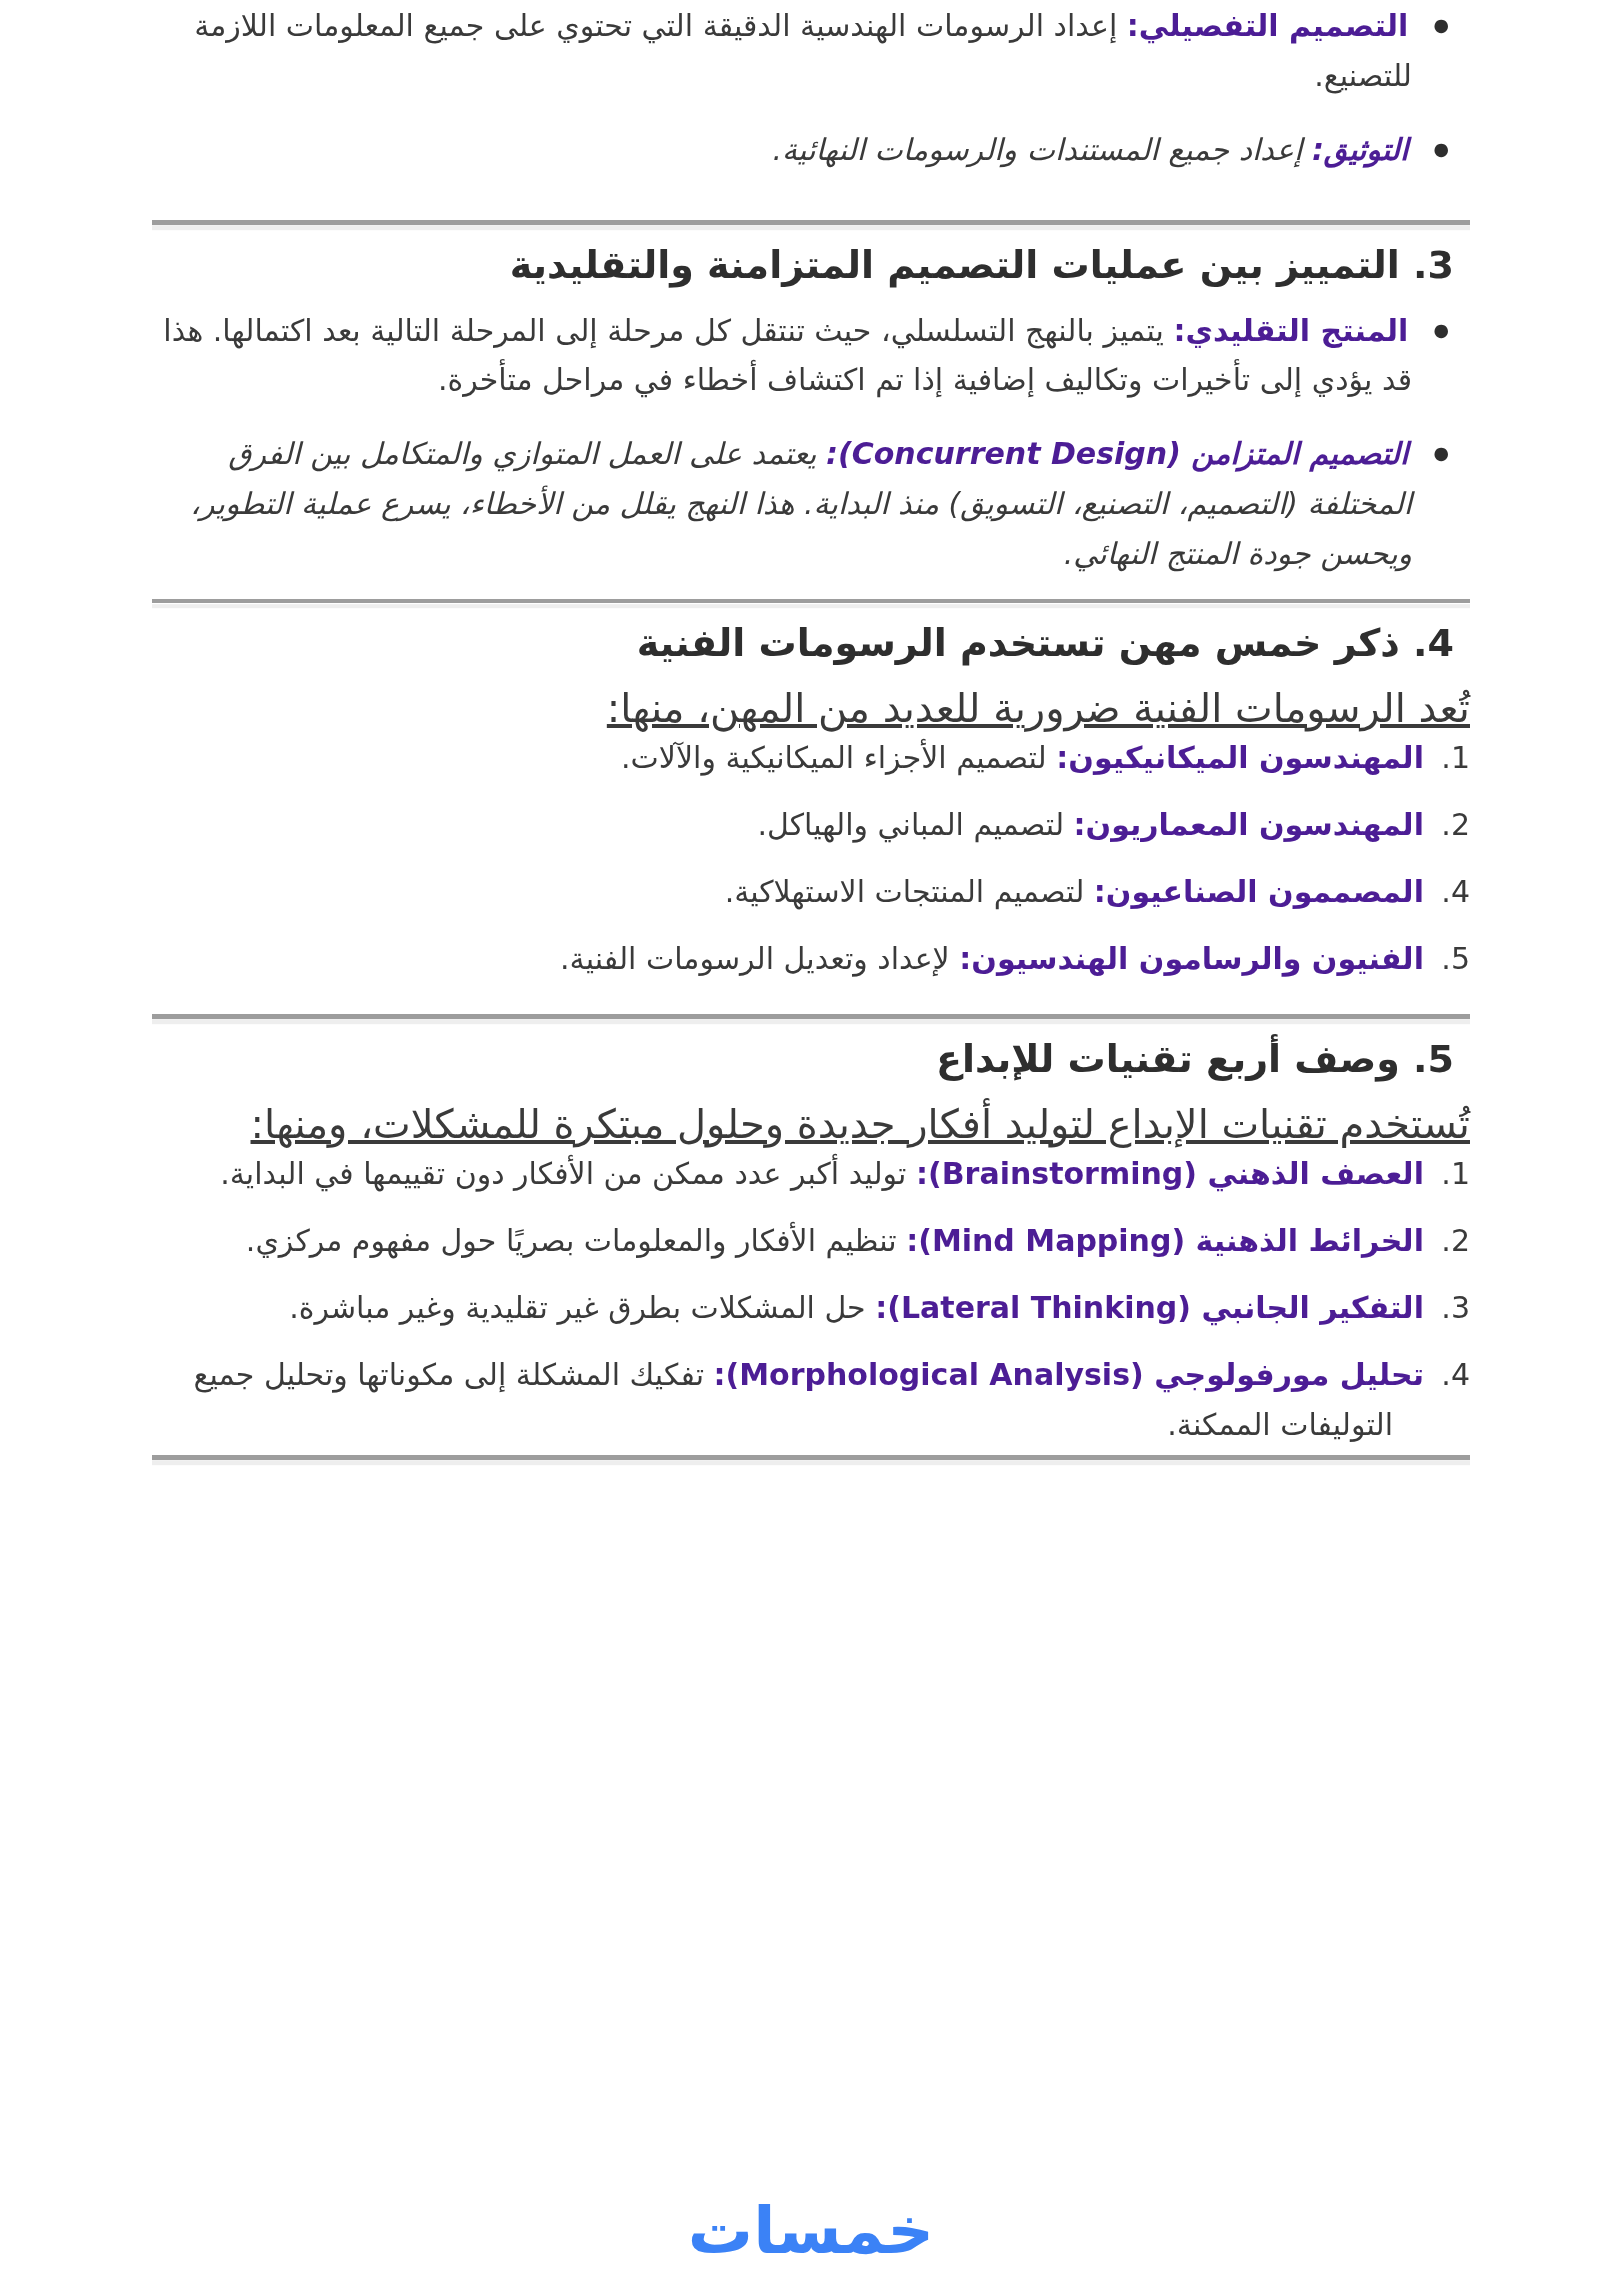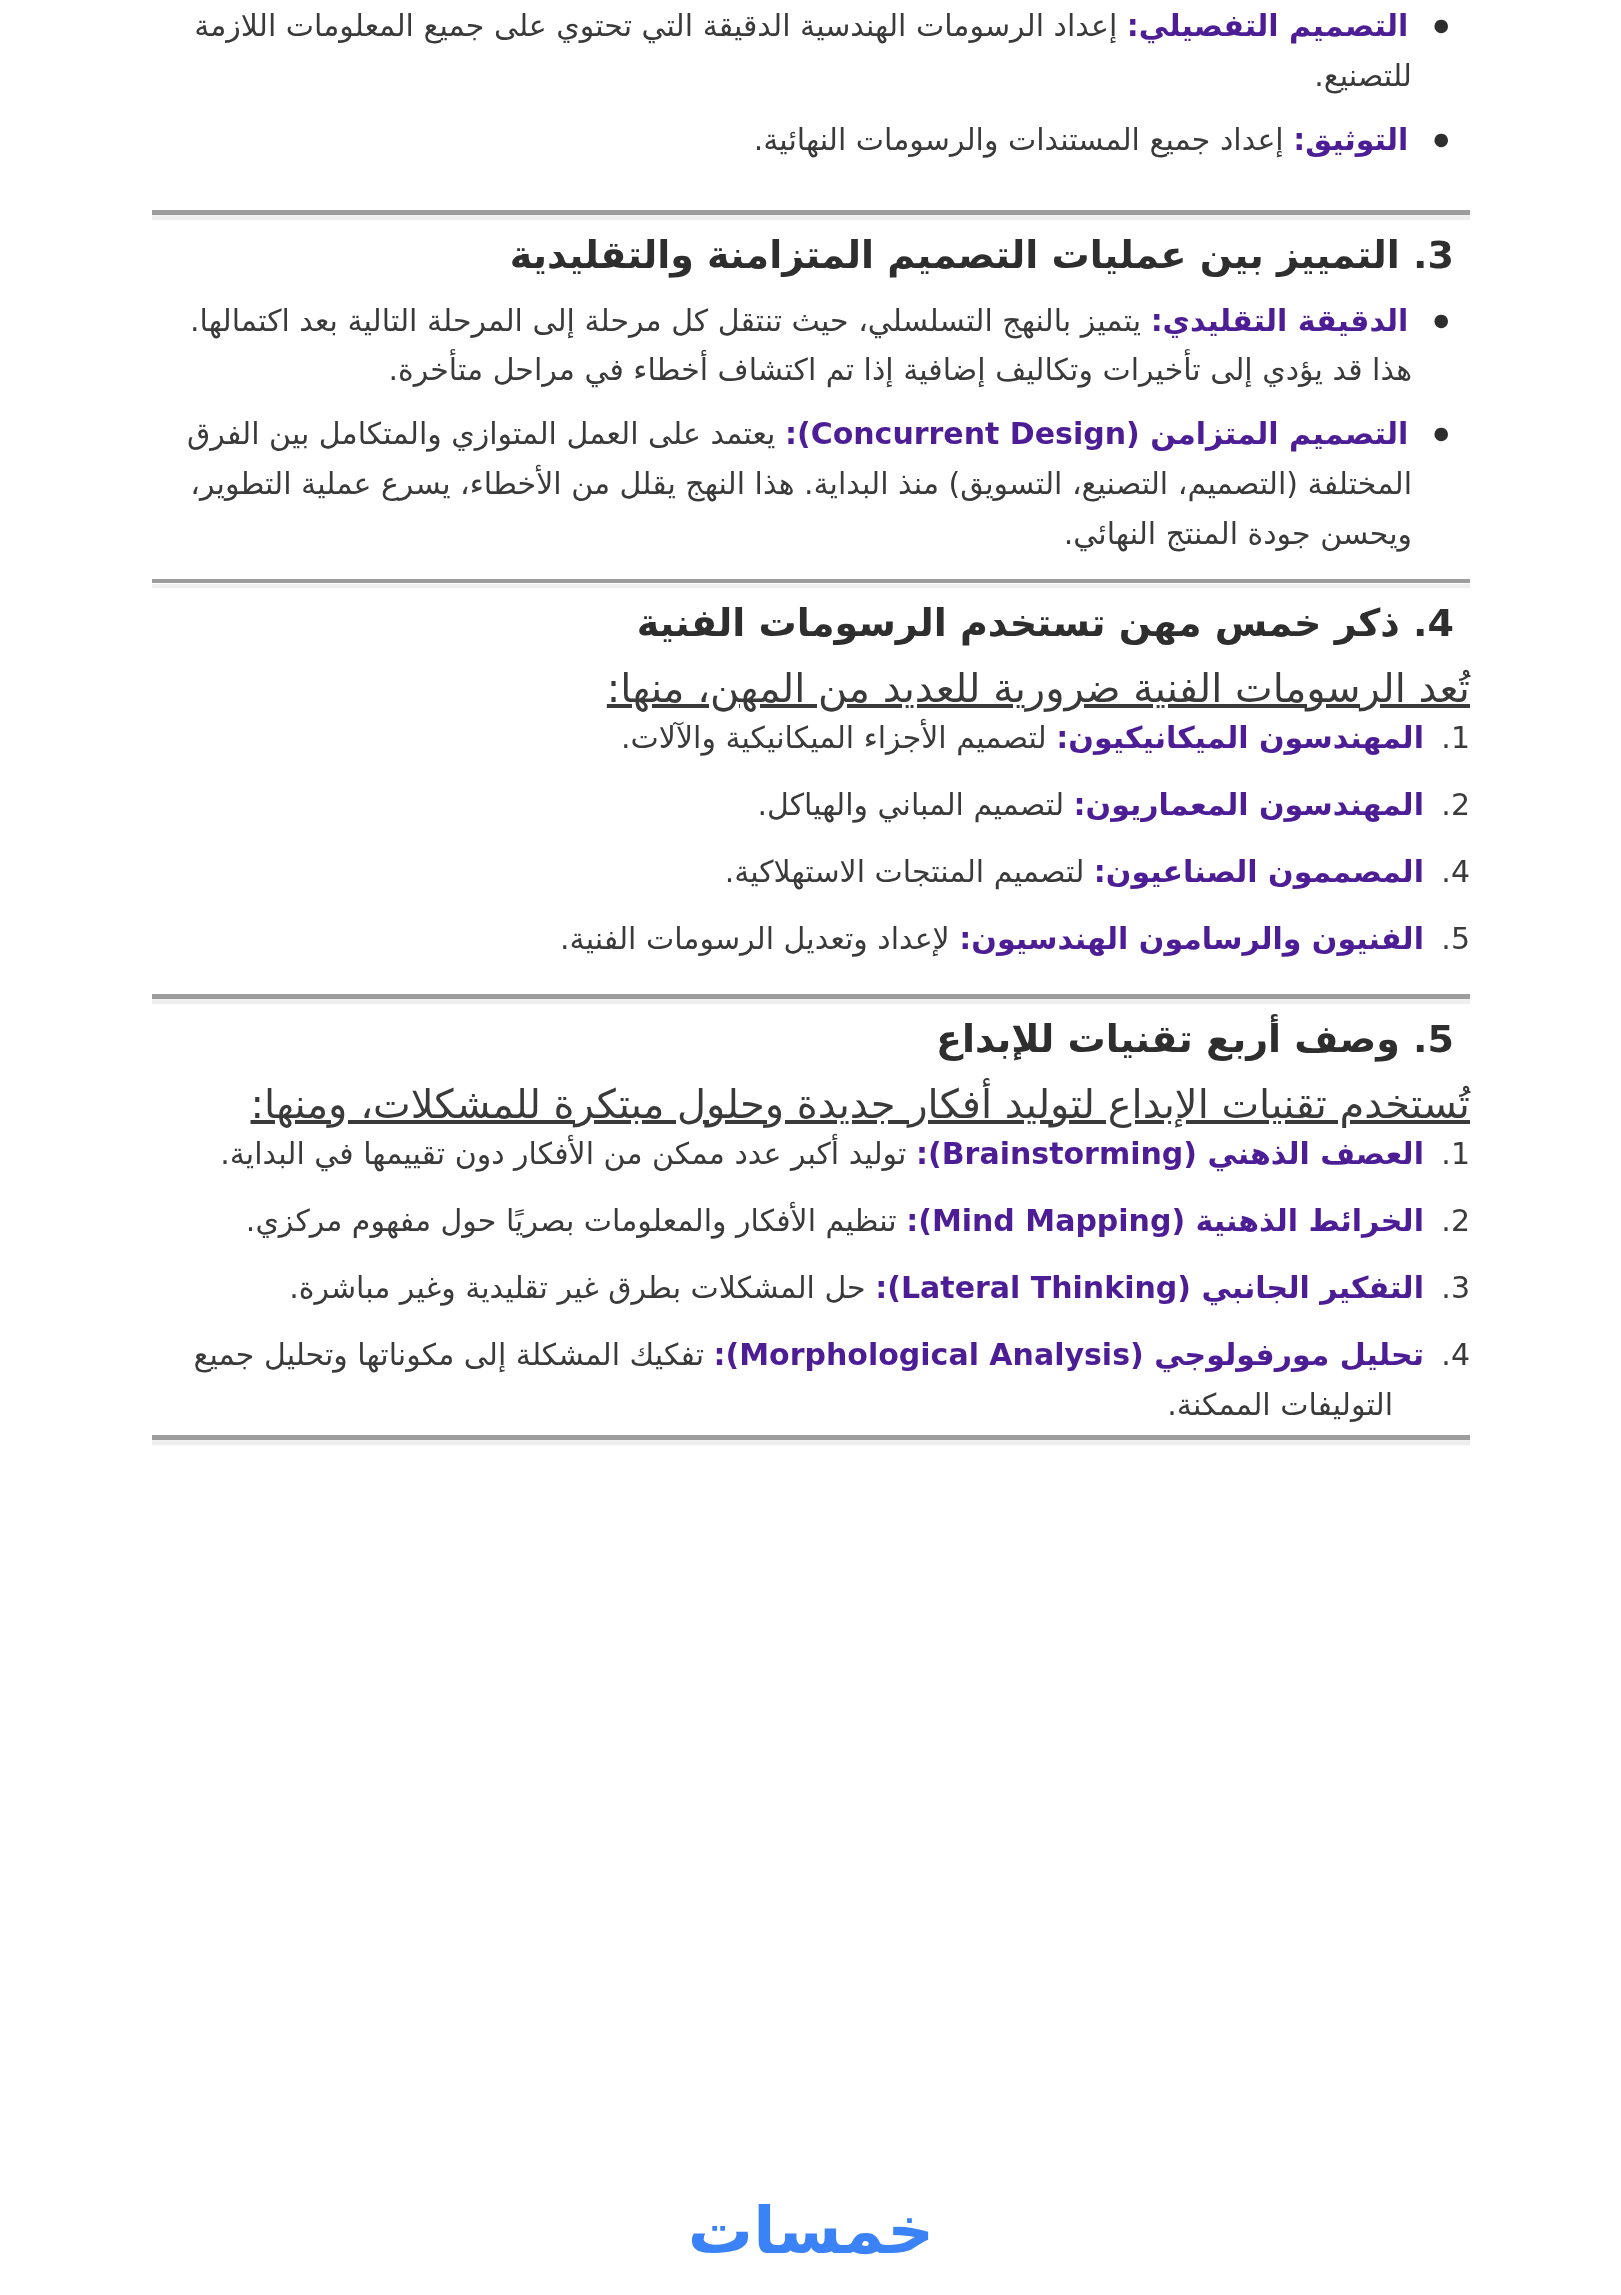--- a/index.html
+++ b/index.html
@@ -17,21 +17,21 @@
   .body-text{font-size:30px;line-height:50px;}
   b,.lbl{font-weight:bold;color:#4c1d95;}
   h2.sec-title{
     margin:16px;font-size:38px;line-height:48px;
     font-weight:bold;color:#2e2e2e;text-align:right;
   }
   p.lead{margin:0;font-size:40px;line-height:50px;text-align:right;text-decoration:underline;}
   
   ul.blist,ol.nlist{list-style:none;margin:0;padding:0;font-size:30px;line-height:50px;text-align:right;}
   ul.blist>li{padding-right:58px;text-indent:-37px;}
-  ul.blist>li+li{margin-top:13px;}
+  ul.blist>li+li{margin-top:23px;font-style:italic;}
   .marker{font-size:17.7px;vertical-align:4.6px;margin-left:15.7px;color:#2e2e2e;letter-spacing:0;}
   ol.nlist>li{padding-right:77px;text-indent:-77px;}
   ol.nlist>li+li{margin-top:17px;}
   .num{margin-left:7.9px;}
   
   .rule{
     height:4.6px;background:#9d9d9d;border:0;margin:0;
     box-shadow:0 5.2px 0 #eeeeee;
   }
   
@@ -75,21 +75,21 @@
     </li>
   </ul>
 
   <hr class="rule hr-1">
 
   <h2 class="sec-title h-3">3. التمييز بين عمليات التصميم المتزامنة والتقليدية</h2>
 
   <ul class="blist u-3 body-text">
     <li>
       <span class="marker">●</span>
-      <span class="lbl">الدقيقة التقليدي:</span>
+      <span class="lbl">المنتج التقليدي:</span>
       <span>يتميز بالنهج التسلسلي، حيث تنتقل كل مرحلة إلى المرحلة التالية بعد اكتمالها. هذا قد يؤدي إلى تأخيرات وتكاليف إضافية إذا تم اكتشاف أخطاء في مراحل متأخرة.</span>
     </li>
     <li>
       <span class="marker">●</span>
       <span class="lbl">التصميم المتزامن (Concurrent Design):</span>
       <span>يعتمد على العمل المتوازي والمتكامل بين الفرق المختلفة (التصميم، التصنيع، التسويق) منذ البداية. هذا النهج يقلل من الأخطاء، يسرع عملية التطوير، ويحسن جودة المنتج النهائي.</span>
     </li>
   </ul>
 
   <hr class="rule hr-2">

